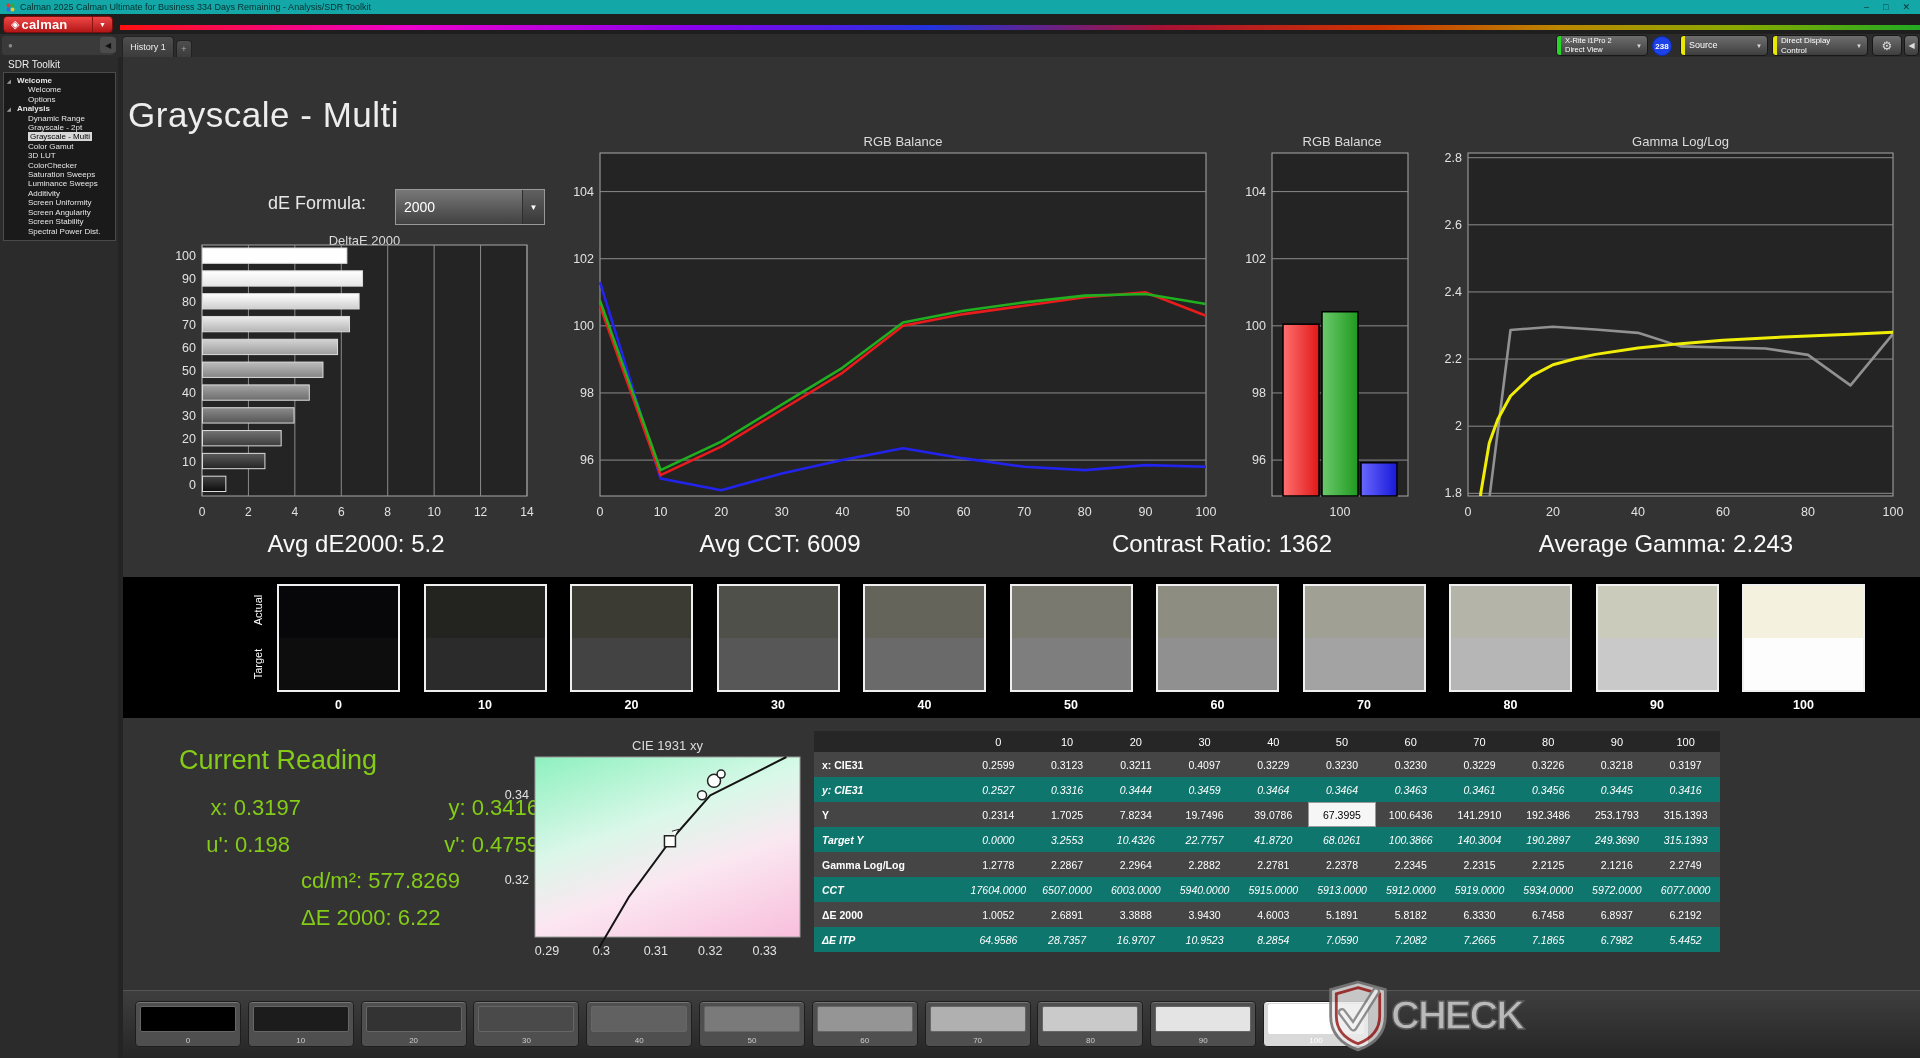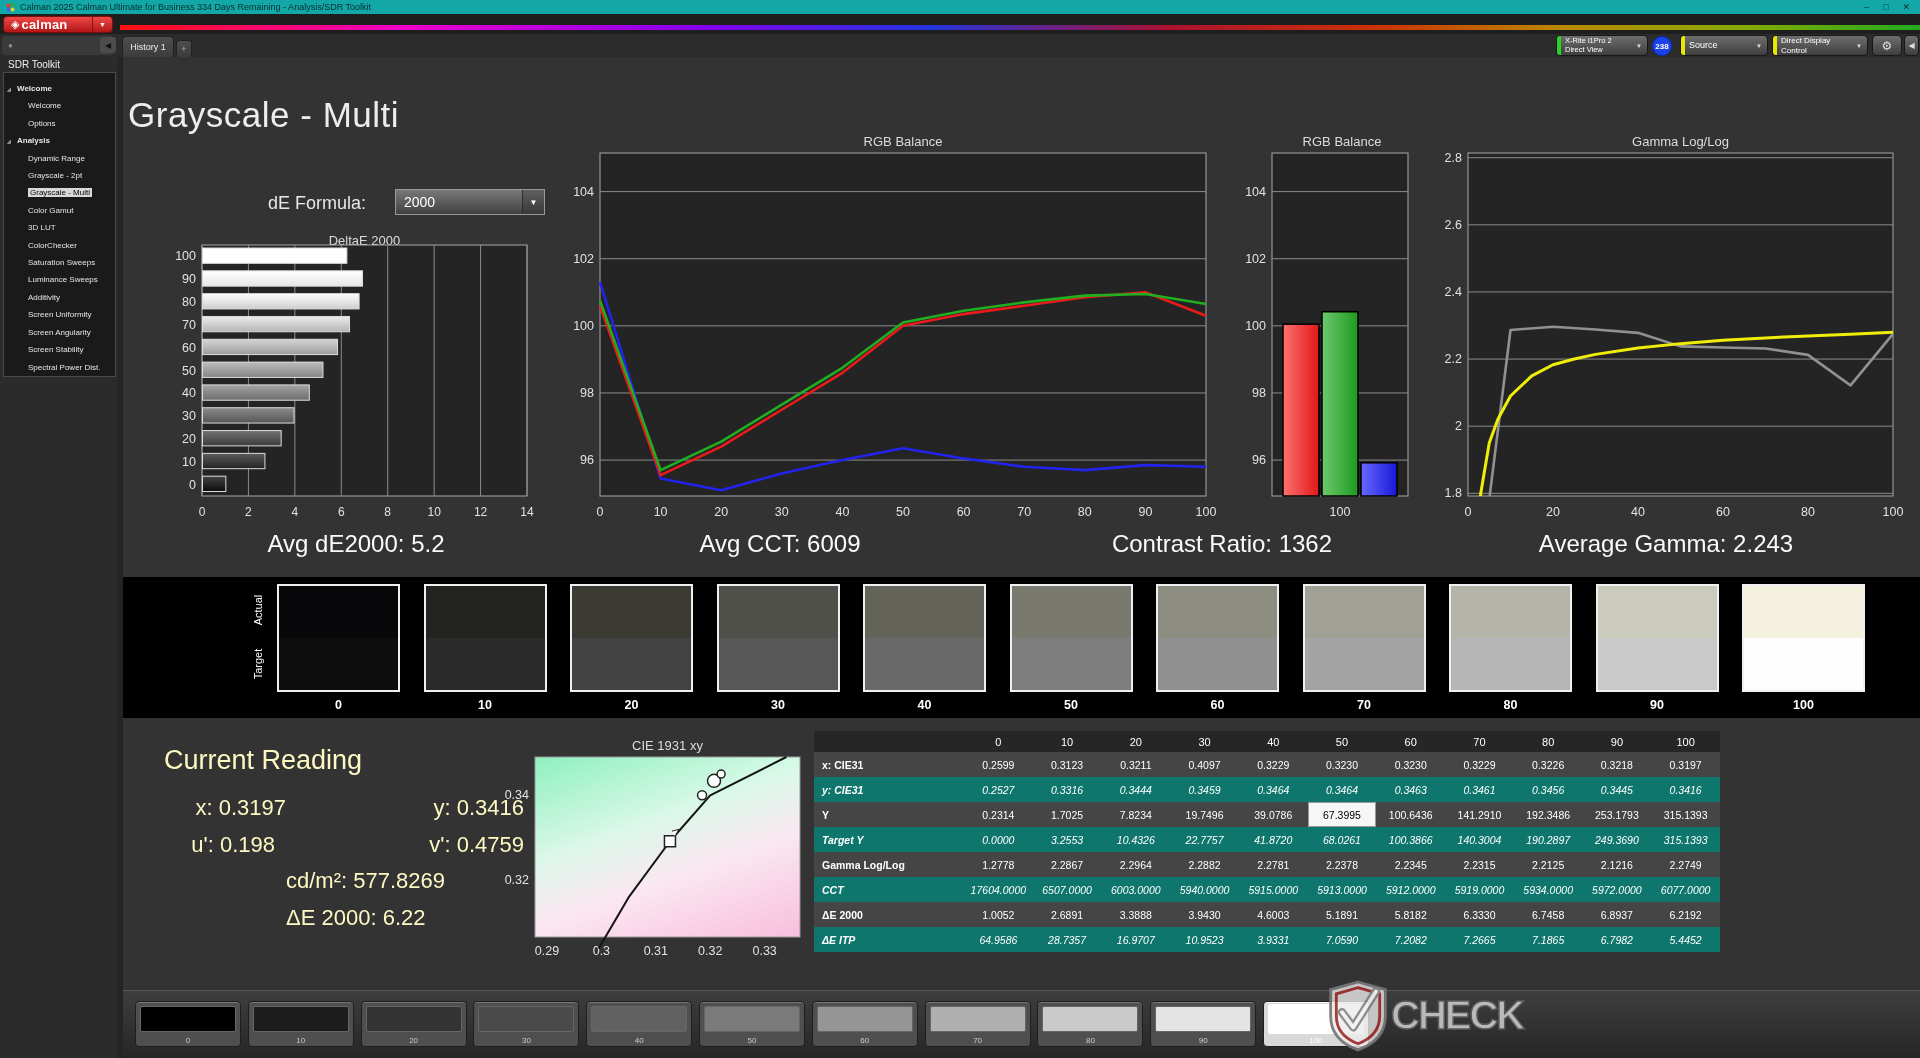--- a/index.html
+++ b/index.html
@@ -38,49 +38,49 @@
   .dropbtn .caret{margin-left:auto;padding-right:5px;font-size:6px;color:#ddd;}
   .badge{position:absolute;top:2px;width:20px;height:20px;border-radius:50%;background:#1d41e8;border:1px solid #0a2db0;
     color:#fff;font-size:8px;font-weight:bold;display:flex;align-items:center;justify-content:center;}
   .sq-btn{position:absolute;top:1px;height:21px;border:1px solid #171717;border-radius:4px;
     background:linear-gradient(#6e6e6e,#3e3e3e);color:#ddd;display:flex;align-items:center;justify-content:center;}
 
   
   .sidebar{position:absolute;left:0;top:57px;width:118px;height:1001px;background:#2b2b2b;}
   .sidebar-title{position:absolute;left:8px;top:2px;color:#eee;font-size:10px;}
   .tree{position:absolute;left:3px;top:15px;width:113px;background:#1a1a1a;border:1px solid #4a4a4a;padding:3px 0 4px 0;}
-  .tree-item{color:#e6e6e6;font-size:8px;line-height:9.4px;white-space:nowrap;position:relative;margin-top:8px;}
+  .tree-item{color:#e6e6e6;font-size:8px;line-height:9.4px;white-space:nowrap;position:relative;}
   .tree-item .arrow{position:absolute;left:3px;top:1px;font-size:5px;color:#999;}
   .tree-item.lvl0{padding-left:13px;font-weight:bold;}
   .tree-item.lvl1{padding-left:24px;font-weight:normal;}
   .tree-item .sel{background:#d8d8d8;color:#000;padding:0 2px;}
   .v-divider{position:absolute;left:118px;top:57px;width:5px;height:1001px;background:#242424;}
 
   
   .content{position:absolute;left:123px;top:57px;width:1797px;height:1001px;background:#333;}
   .page-title{position:absolute;left:5px;top:38px;font-size:35px;font-weight:300;color:#ededed;letter-spacing:.5px;}
   .deformula-label{position:absolute;left:145px;top:136px;font-size:18px;color:#e8e8e8;}
-  .deformula-dd{position:absolute;left:272px;top:132px;width:150px;height:26px;background:linear-gradient(#787878,#414141);
+  .deformula-dd{position:absolute;left:272px;top:132px;width:150px;height:36px;background:linear-gradient(#787878,#414141);
     border:1px solid #999;color:#fff;font-size:14px;display:flex;align-items:center;}
   .deformula-dd .val{padding-left:8px;}
   .deformula-dd .caret{margin-left:auto;width:22px;height:100%;border-left:1px solid #2e2e2e;display:flex;align-items:center;justify-content:center;font-size:8px;background:linear-gradient(#606060,#383838);}
 
   .chart-title{position:absolute;text-align:center;font-size:13px;color:#dcdcdc;}
   .chart-svg{position:absolute;}
   .stat{position:absolute;top:473px;width:420px;text-align:center;font-size:24px;color:#fafafa;}
 
   
   .band{position:absolute;left:0;top:520px;width:1797px;height:141px;background:#000;}
   .band .rot{position:absolute;color:#fff;font-size:11px;transform:rotate(-90deg);transform-origin:center;width:54px;text-align:center;}
   .swatch{position:absolute;top:7px;width:123px;height:108px;border:2px solid #f0f0f0;}
   .swatch .half{width:100%;height:50%;}
   .swatch-label{position:absolute;top:121px;width:123px;text-align:center;color:#fff;font-size:12.5px;font-weight:bold;}
 
   
-  .cur-read{position:absolute;left:41px;top:688px;width:360px;color:#fef9c3;}
+  .cur-read{position:absolute;left:56px;top:688px;width:360px;color:#84cc16;}
   .cur-read .cr-title{font-size:27px;margin-bottom:14px;}
   .cr-row{font-size:22px;line-height:36.5px;display:flex;justify-content:flex-end;}
   .cr-row span:first-child{width:238px;}
 
   .cie-bg{position:absolute;left:412px;top:700px;width:265px;height:180px;
     background:linear-gradient(160deg,rgba(140,240,190,.95),rgba(220,250,235,.9) 38%,rgba(252,232,242,.95) 62%,rgba(248,190,220,.95)),
                linear-gradient(#aff5cf,#f8c9e2);}
 
   
   .dtable{position:absolute;left:691px;top:674px;width:906px;display:grid;grid-template-columns:150px repeat(11,1fr);}
@@ -583,21 +583,21 @@
         <div class="cell dark">5.8182</div>
         <div class="cell dark">6.3330</div>
         <div class="cell dark">6.7458</div>
         <div class="cell dark">6.8937</div>
         <div class="cell dark">6.2192</div>
         <div class="cell lcell light">ΔE ITP</div>
         <div class="cell light">64.9586</div>
         <div class="cell light">28.7357</div>
         <div class="cell light">16.9707</div>
         <div class="cell light">10.9523</div>
-        <div class="cell light">3.9331</div>
+        <div class="cell light">8.2854</div>
         <div class="cell light">7.0590</div>
         <div class="cell light">7.2082</div>
         <div class="cell light">7.2665</div>
         <div class="cell light">7.1865</div>
         <div class="cell light">6.7982</div>
         <div class="cell light">5.4452</div>
       </div>
 
     <div class="patchbar">
       <div id="patch-row">

